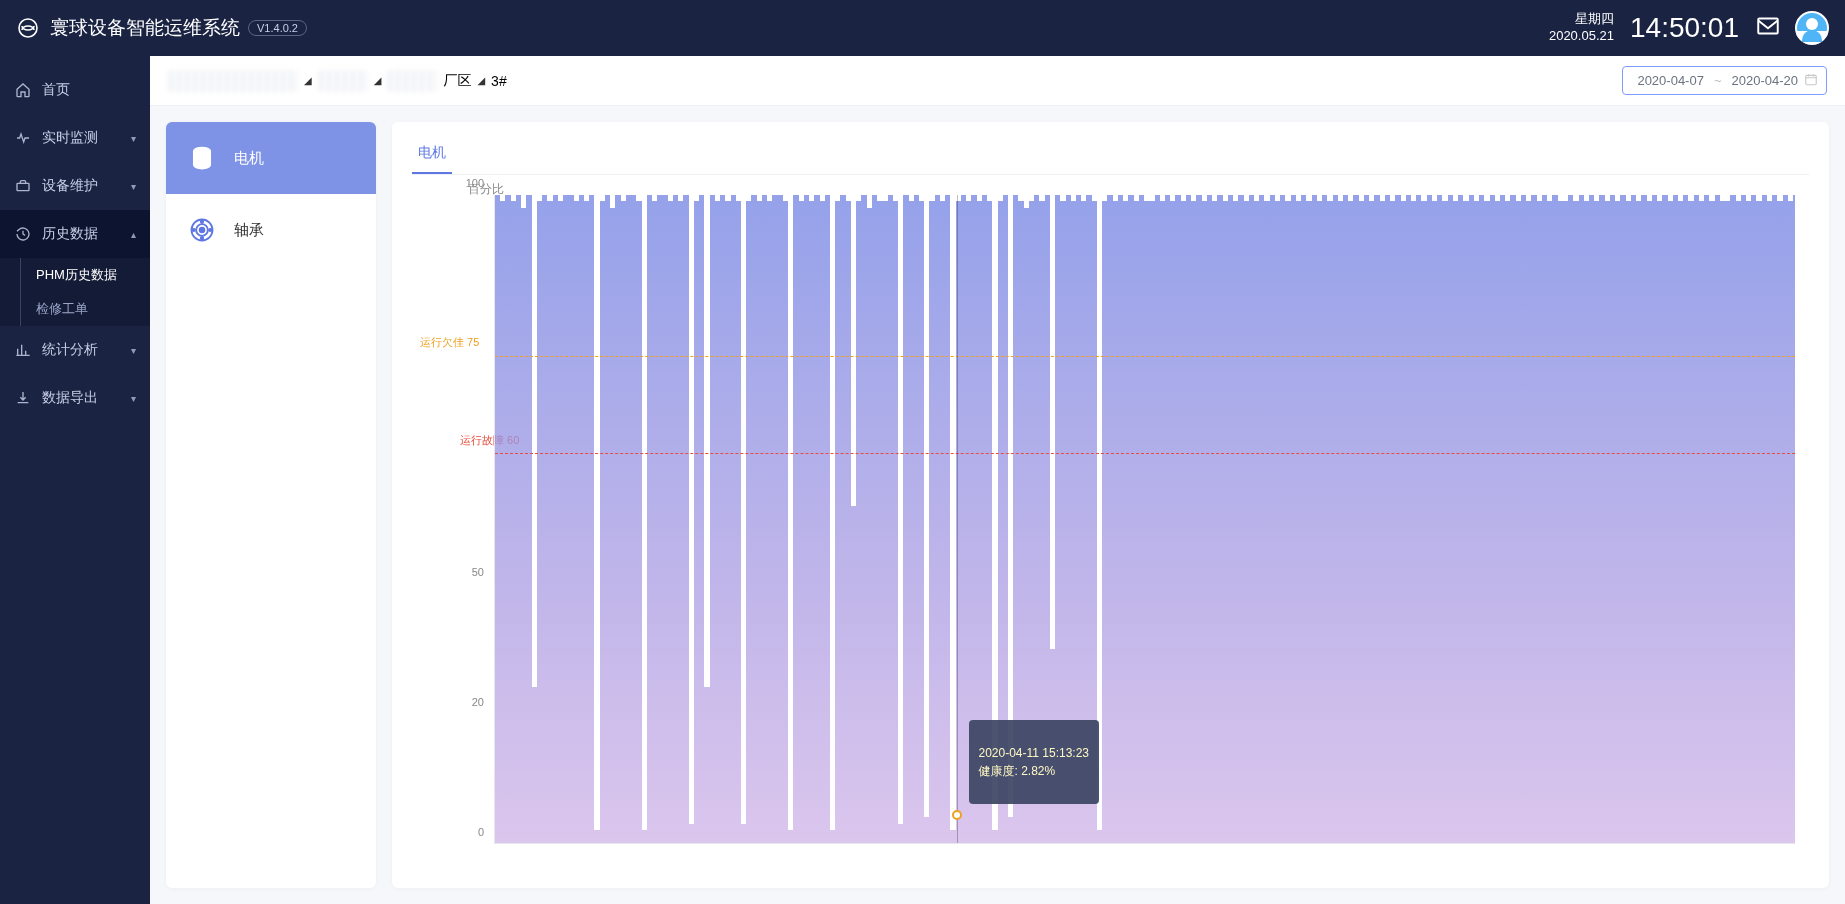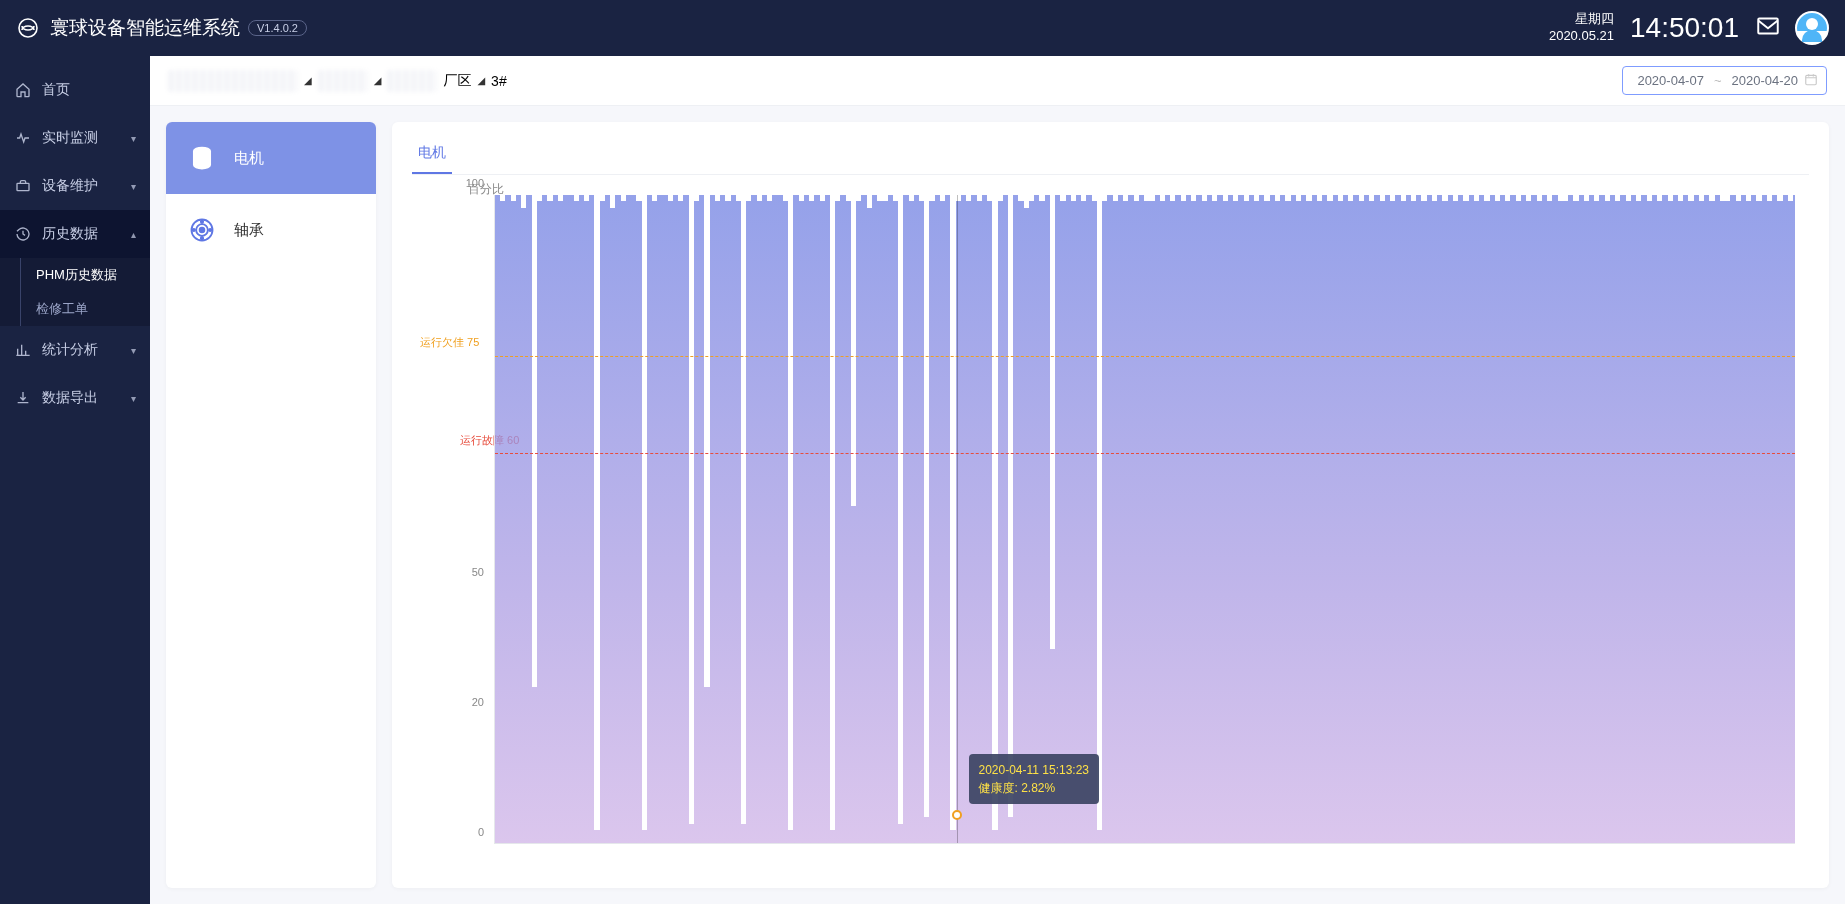--- a/index.html
+++ b/index.html
@@ -85,21 +85,21 @@
 .mark-line.err { border-color: #e74c3c; }
 
 .bars { position: absolute; inset: 0; display: flex; align-items: flex-end; background: linear-gradient(to bottom, rgba(130,145,230,0.85) 0%, rgba(165,150,225,0.7) 60%, rgba(195,160,225,0.6) 100%); }
 .bar-slot { flex: 1; position: relative; height: 100%; }
 .bar-gap { position: absolute; bottom: 0; left: 0; right: 0; background: #fff; }
 
 .x-axis { position: absolute; left: 74px; right: 6px; bottom: 0; height: 24px; }
 .x-tick { position: absolute; bottom: 4px; font-size: 11px; color: #888; transform: translateX(-50%); white-space: nowrap; }
 
 
-.tooltip { position: absolute; background: rgba(60,68,99,0.92); color: #fde047; font-size: 12px; padding: 7px 10px; border-radius: 4px; line-height: 1.5; pointer-events: none; }
+.tooltip { position: absolute; background: rgba(60,68,99,0.92); color: #fef9c3; font-size: 12px; padding: 24px 10px; border-radius: 4px; line-height: 1.5; pointer-events: none; }
 .tooltip-anchor { position: absolute; width: 10px; height: 10px; border-radius: 50%; background: #fff; border: 2px solid #f0a020; transform: translate(-50%, -50%); }
 .vline { position: absolute; top: 0; bottom: 0; width: 1px; background: rgba(0,0,0,0.25); }
 </style>
 </head>
 <body>
 
 <div class="header">
   <span class="logo-icon">
     <svg width="24" height="24" viewBox="0 0 24 24" fill="none" stroke="#fff" stroke-width="1.6">
         <circle cx="12" cy="12" r="9"></circle>

